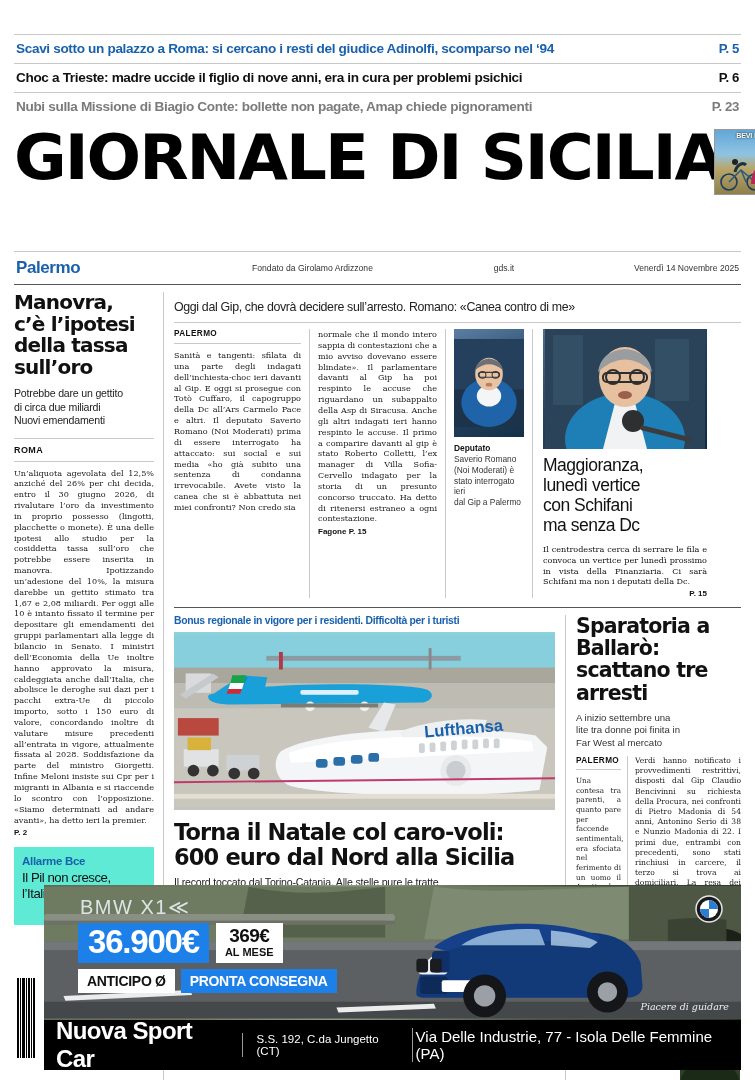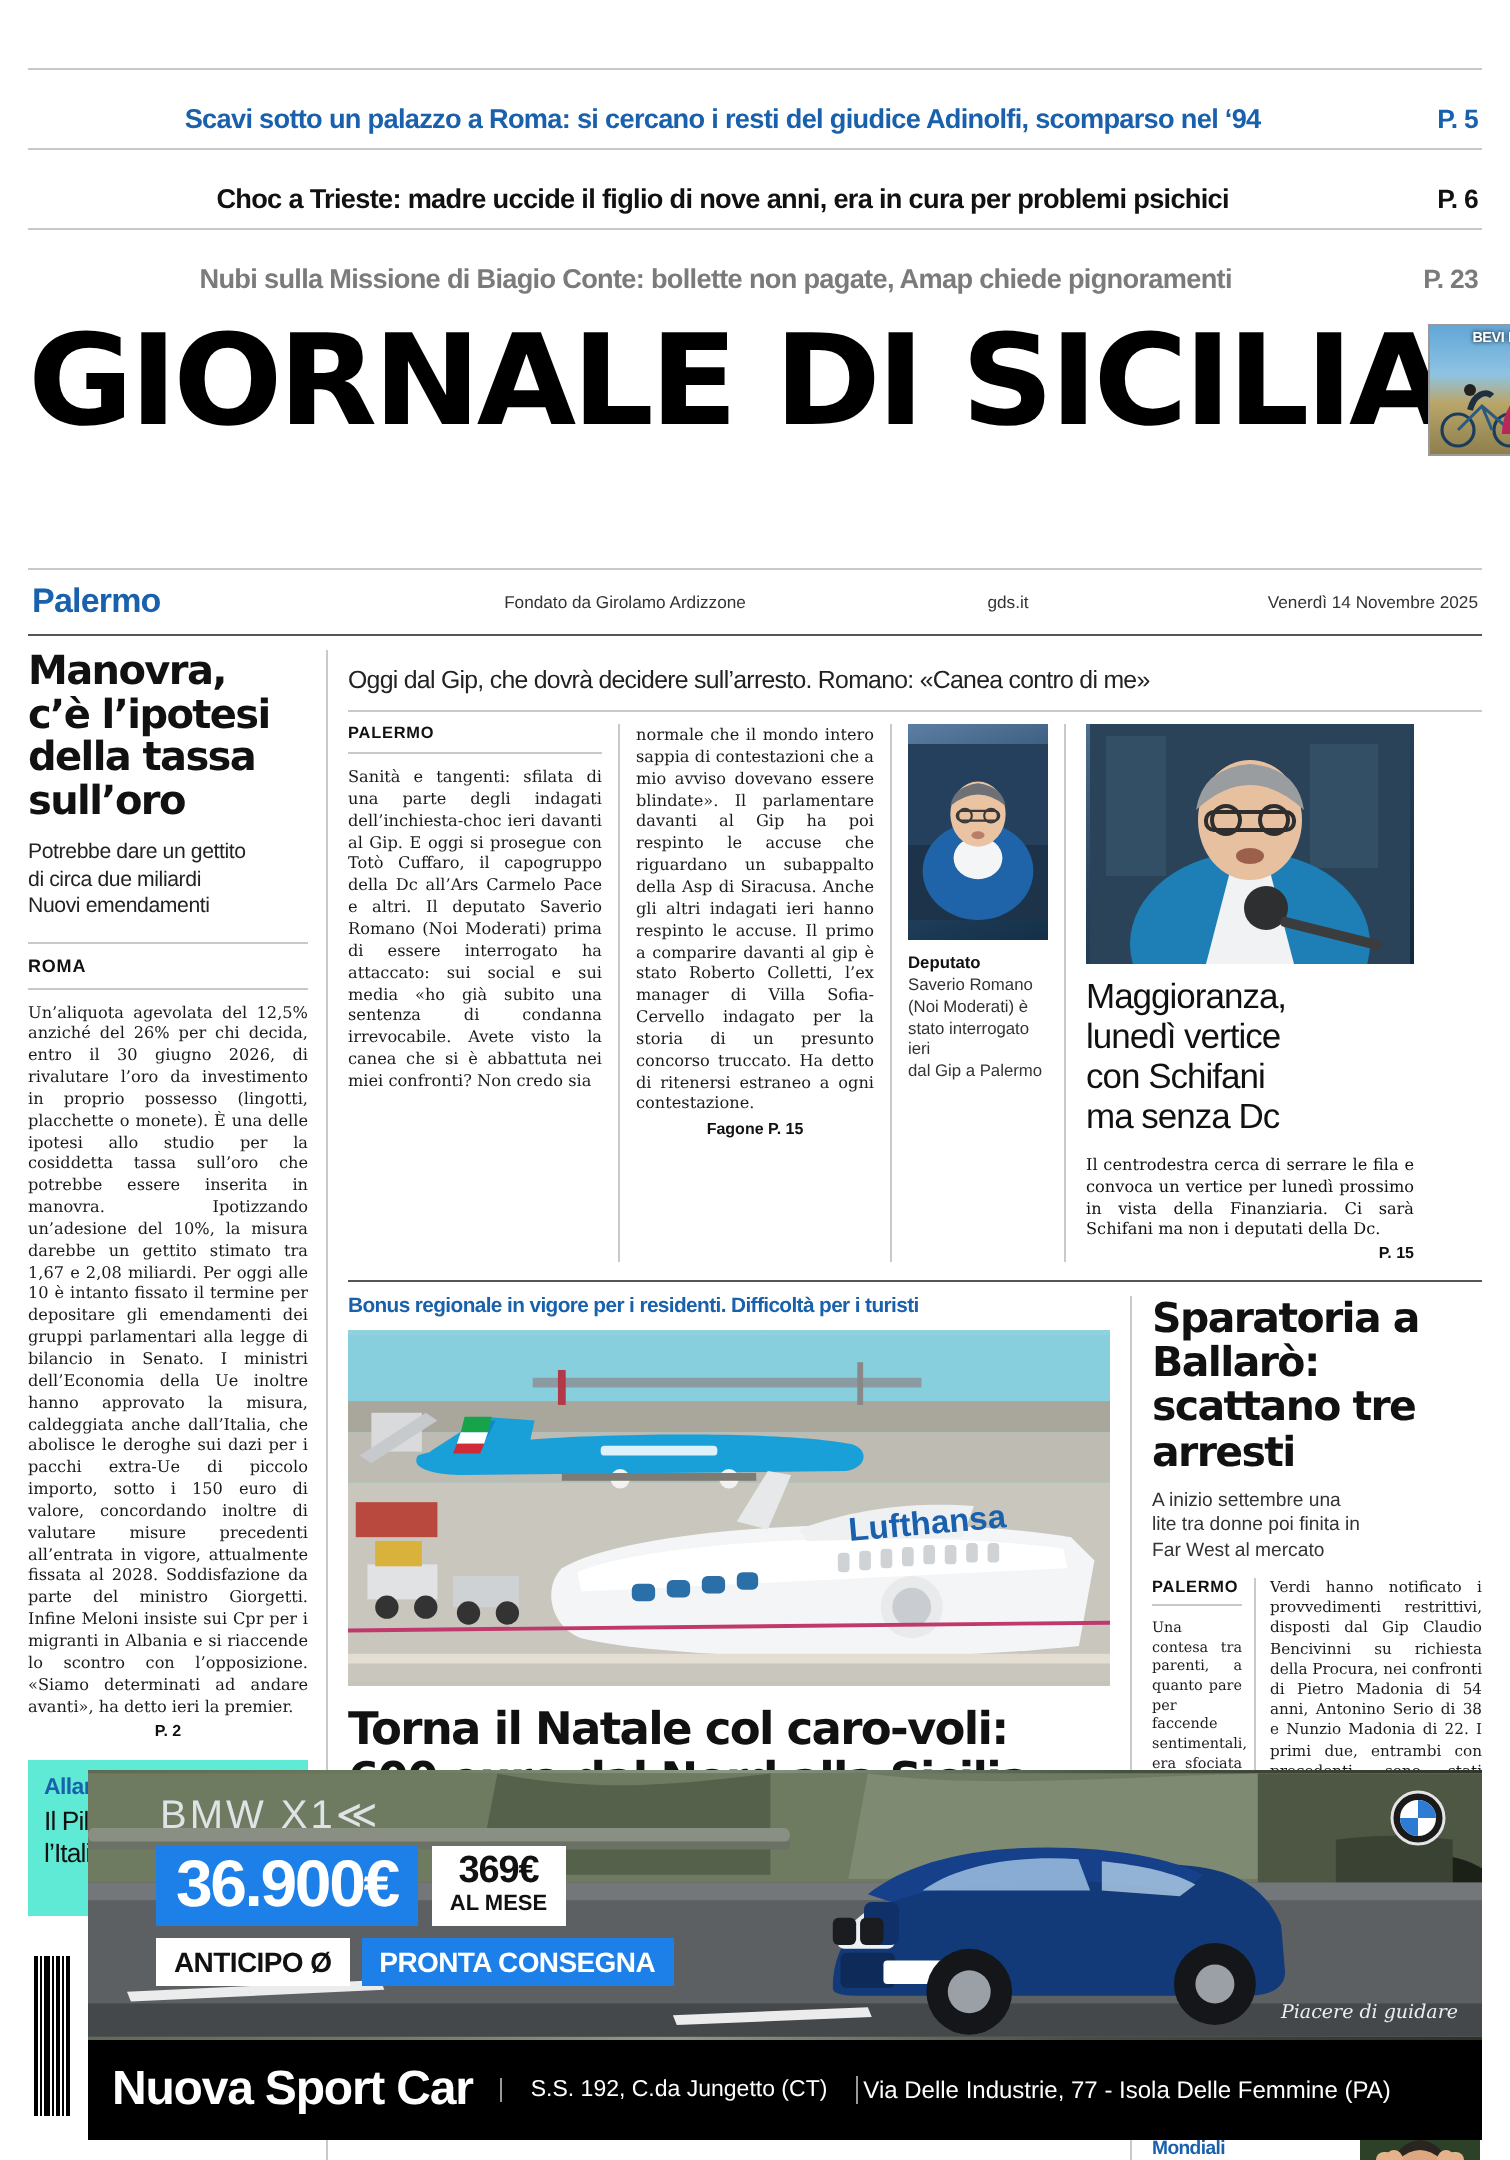--- a/index.html
+++ b/index.html
@@ -10,25 +10,24 @@
     color: #111;
     overflow: hidden;
   }
   .page { width: 755px; height: 1080px; position: relative; padding: 0 14px; }
 
   
   .teasers { margin-top: 34px; }
   .teaser {
     display: flex; align-items: baseline; justify-content: space-between;
     border-top: 1px solid #c9c9c9;
-    padding: 17px 2px 7px 2px;
+    padding: 6px 2px 7px 2px;
     font-weight: bold;
     font-size: 13.6px;
     letter-spacing: -0.35px;
-    text-align: center;
   }
   .teaser:first-child { border-top: 1px solid #c9c9c9; }
   .teaser .t-txt { flex: 1; white-space: nowrap; overflow: hidden; }
   .teaser .t-pg { margin-left: 12px; white-space: nowrap; font-size: 13.2px; }
   .teaser.blue .t-txt, .teaser.blue .t-pg { color: #1961ac; }
   .teaser.black .t-txt, .teaser.black .t-pg { color: #111; }
   .teaser.grey .t-txt, .teaser.grey .t-pg { color: #7b7b7b; }
 
   
   .masthead { display: flex; align-items: flex-start; margin-top: 8px; }
@@ -98,21 +97,21 @@
     margin-top: 10px; padding-top: 6px; border-top: 1px solid #c9c9c9;
     font-size: 9px; font-weight: bold; letter-spacing: 0.4px; color: #111;
   }
   .rule-thin { border-top: 1px solid #c9c9c9; margin-top: 6px; }
   .bodytext {
     font-family: "DejaVu Serif", serif;
     font-size: 8.1px; line-height: 1.34; text-align: justify;
     color: #1a1a1a; margin-top: 6px;
     hyphens: auto;
   }
-  .byline-r { text-align: center; font-size: 8px; font-weight: bold; margin-top: 3px; }
+  .byline-r { text-align: left; font-size: 8px; font-weight: bold; margin-top: 3px; }
   .box-grey {
     background: #5eead4; margin-top: 10px; padding: 8px 8px 9px 8px;
   }
   .box-grey .bg-k { color: #1961ac; font-weight: bold; font-size: 11.5px; letter-spacing: -0.3px;}
   .box-grey .bg-t {
     font-size: 13.2px; line-height: 1.18; margin-top: 3px; color: #111;
     letter-spacing: -0.45px;
   }
   .box-grey .bg-p { text-align: right; font-size: 8px; font-weight: bold; margin-top: 5px; }
 
@@ -226,21 +225,21 @@
              padding: 4px 9px 4px 9px; margin-left: 6px; letter-spacing: -0.3px; }
   .bmw-roundel { position: absolute; right: 18px; top: 10px; width: 28px; height: 28px; }
   .ad-tag { position: absolute; right: 12px; bottom: 8px; color: #eee; font-size: 9.5px;
             font-family: "DejaVu Serif", serif; font-style: italic; }
   .ad-bar {
     background: #000; color: #fff; height: 50px; display: flex; align-items: center;
     padding: 0 12px;
   }
   .ad-dealer { font-weight: bold; font-size: 24px; letter-spacing: -0.6px; padding-right: 14px; }
   .ad-addr { font-size: 11.5px; padding: 0 14px; border-left: 1px solid #999; }
-  .ad-addr2 { font-size: 12px; padding-left: 3px; border-left: 1px solid #999; }
+  .ad-addr2 { font-size: 15px; padding-left: 3px; border-left: 1px solid #999; }
 
   
   svg { display: block; }
 </style>
 </head>
 <body>
 
 <div class="page">
 
   <div class="teasers">

